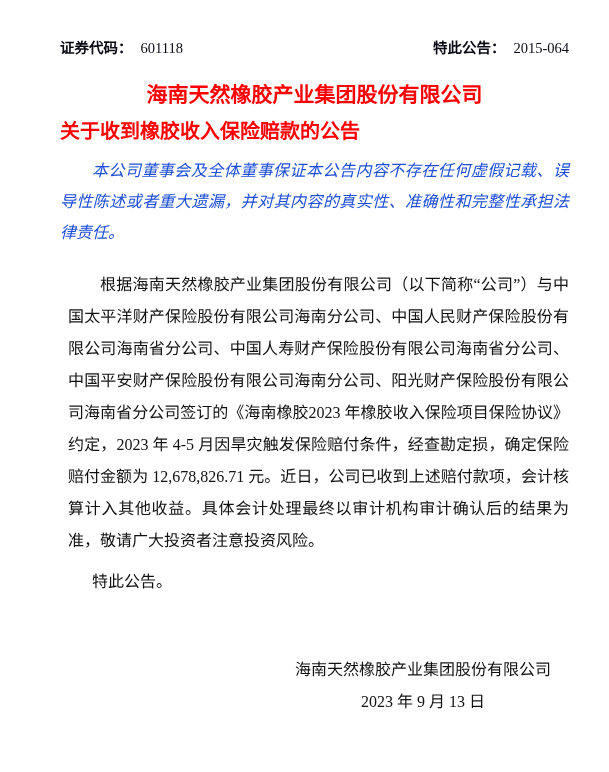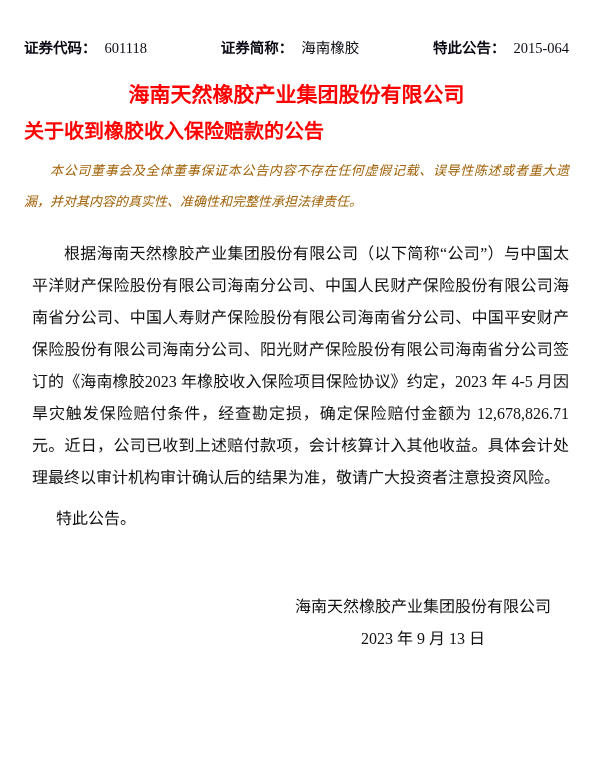--- a/index.html
+++ b/index.html
@@ -11,21 +11,21 @@
     width: 609px;
     height: 772px;
     overflow: hidden;
     color: #000000;
     font-family: "Liberation Serif", "DejaVu Serif", serif;
   }
   .page {
     box-sizing: border-box;
     width: 609px;
     height: 772px;
-    padding: 36px 40px 0 24px;
+    padding: 36px 40px 0 60px;
     background: #ffffff;
   }
   
   .doc-header {
     display: flex;
     justify-content: space-between;
     align-items: baseline;
     font-family: "Liberation Sans", "DejaVu Sans", sans-serif;
     font-weight: bold;
     font-size: 14.5px;
@@ -56,24 +56,24 @@
     font-weight: bold;
     font-size: 20px;
     line-height: 23px;
     color: #fe0000;
   }
   
   .disclaimer {
     margin: 12px 0 0 0;
     text-indent: 2em;
     font-style: italic;
-    font-size: 13px;
+    font-size: 16px;
     line-height: 31px;
     text-align: justify;
-    color: #a16207;
+    color: #1d4ed8;
   }
   .para-main {
     margin: 21px 0 0 8px;
     text-indent: 2em;
     font-size: 16px;
     line-height: 32px;
     text-align: justify;
     color: #111111;
   }
   .para-closing {
@@ -101,24 +101,20 @@
 <body>
 
 <div class="page">
 
   <div class="doc-header">
     <span class="pair">
       <span>证券代码：</span>
       <span class="val">601118</span>
     </span>
     <span class="pair">
-      <span>证券简称：</span>
-      <span class="val">海南橡胶</span>
-    </span>
-    <span class="pair">
       <span>特此公告：</span>
       <span class="val">2015-064</span>
     </span>
   </div>
 
   <h1 class="title-company">海南天然橡胶产业集团股份有限公司</h1>
 
   <h2 class="title-announcement">关于收到橡胶收入保险赔款的公告</h2>
 
   <p class="disclaimer">本公司董事会及全体董事保证本公告内容不存在任何虚假记载、误导性陈述或者重大遗漏，并对其内容的真实性、准确性和完整性承担法律责任。</p>

